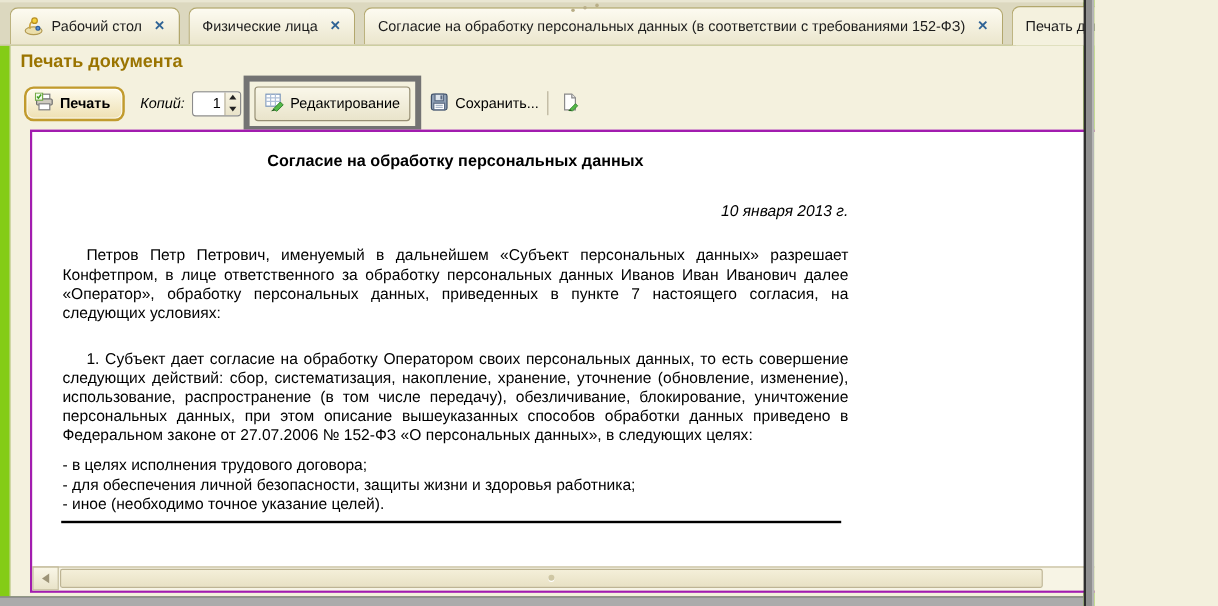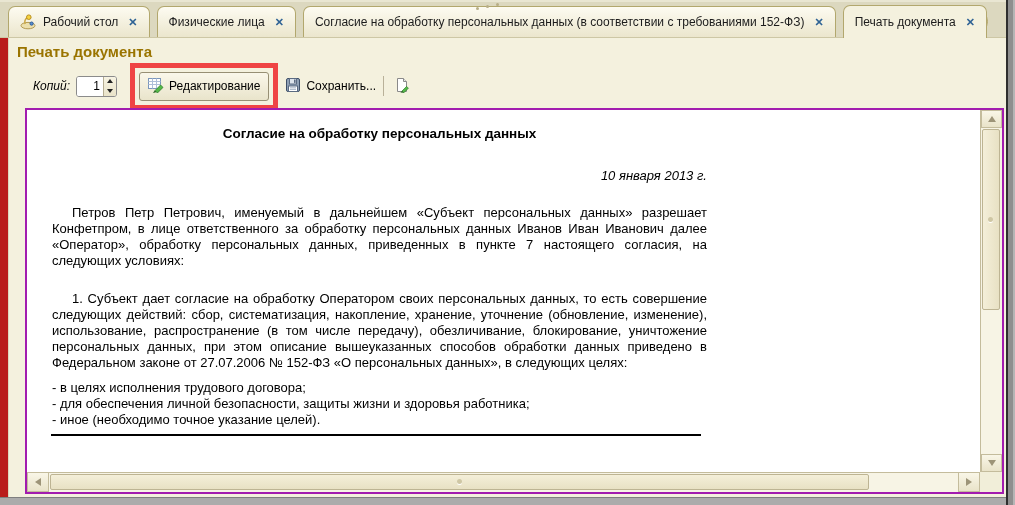--- a/index.html
+++ b/index.html
@@ -1,19 +1,19 @@
 <!DOCTYPE html>
 <html><head>
 <meta charset="utf-8">
 <style>
   * { box-sizing: border-box; margin: 0; padding: 0; }
   html,body { width:1015px; height:505px; }
   body { font-family: "Liberation Sans", sans-serif; background:#f3f0dd; overflow:hidden; }
 
-  .screen { position:relative; width:1015px; height:505px; background:#b91c1c; overflow:hidden; }
+  .screen { position:relative; width:912px; height:505px; background:#84cc16; overflow:hidden; }
 
   
   .right-chrome { position:absolute; top:0; right:0; width:9px; height:505px;
      background:linear-gradient(90deg,#2e2e2e 0 2px,#8f8f8f 2px 7px,#b5b5b5 7px); z-index:50; }
   .bottom-chrome { position:absolute; left:0; bottom:0; height:8px; right:9px;
      background:#ababab; border-top:1px solid #7f7f7f; z-index:50; }
   .left-edge-line { position:absolute; left:8px; top:38px; bottom:8px; width:1px; background:#ddd8bf; }
 
   
   .tabbar { position:absolute; top:0; left:0; right:9px; height:38px;
@@ -49,21 +49,21 @@
   .copies-label { font-size:12px; margin-left:13px;font-style:italic; }
   .spinner { display:flex; margin-left:6px; height:21px; border:1px solid #8b8b8b; border-radius:3px;
      background:#fff; overflow:hidden; }
   .spinner input { width:26px; border:none; outline:none; text-align:right; font-size:12px;
      font-family:"Liberation Sans",sans-serif; padding-right:3px; }
   .spin-btns { width:13px; display:flex; flex-direction:column; border-left:1px solid #b5ad92;
      background:linear-gradient(#f7f3e2,#e9e3c9); }
   .spin-btns span { flex:1; display:flex; align-items:center; justify-content:center; cursor:pointer; }
   .spin-up i { width:0; height:0; border-left:3px solid transparent; border-right:3px solid transparent; border-bottom:4px solid #222; }
   .spin-down i { width:0; height:0; border-left:3px solid transparent; border-right:3px solid transparent; border-top:4px solid #222; }
-  .annotation-box { border:5px solid #ef4444; padding:4px; margin-left:13px; display:flex; align-items:center; }
+  .annotation-box { border:5px solid #737373; padding:4px; margin-left:2px; display:flex; align-items:center; }
   .btn-edit { border:1px solid #978f74; border-radius:3px; padding:4px 8px;
      background:linear-gradient(#faf7ea,#e9e4cb); }
   .btn-save { margin-left:7px; }
   .tb-sep { width:1px; height:20px; background:#b9b199; margin:0 7px; }
   .icon-btn { width:22px; height:22px; display:flex; align-items:center; justify-content:center;
      background:transparent; border:none; cursor:pointer; }
   .tb-right { margin-left:auto; display:flex; align-items:center; }
   .btn-all-actions { font-size:12px; gap:5px; }
   .caret-down { width:0; height:0; border-left:4px solid transparent; border-right:4px solid transparent;
      border-top:5px solid #333; display:inline-block; }
@@ -149,20 +149,32 @@
 
     <div class="tab-overflow">
       <i></i>
     </div>
   </div>
 
   <div class="content">
     <div class="page-title">Печать документа</div>
 
     <div class="toolbar">
+      <button class="btn btn-print">
+        <span>
+          <svg width="16" height="16" viewBox="0 0 16 16">
+            <rect x="3.5" y="1.5" width="9" height="4" fill="#fff" stroke="#808080"></rect>
+            <rect x="1.5" y="5.5" width="13" height="5" rx="1" fill="#cfcabf" stroke="#6e6e6e"></rect>
+            <rect x="3.5" y="9.5" width="9" height="5" fill="#fff" stroke="#808080"></rect>
+            <rect x="0.5" y="0.5" width="6" height="6" fill="#f2f9ea" stroke="#74a947"></rect>
+            <path d="M1.8 3.4 L3 4.7 L5.3 1.7" stroke="#3f9c1e" fill="none" stroke-width="1.2"></path>
+          </svg>
+        </span>
+        <span>Печать</span>
+      </button>
 
       <span class="copies-label">Копий:</span>
       <div class="spinner">
         <input value="1" style="">
         <div class="spin-btns">
           <span class="spin-up">
               <i></i>
             </span>
           <span class="spin-down">
               <i></i>

